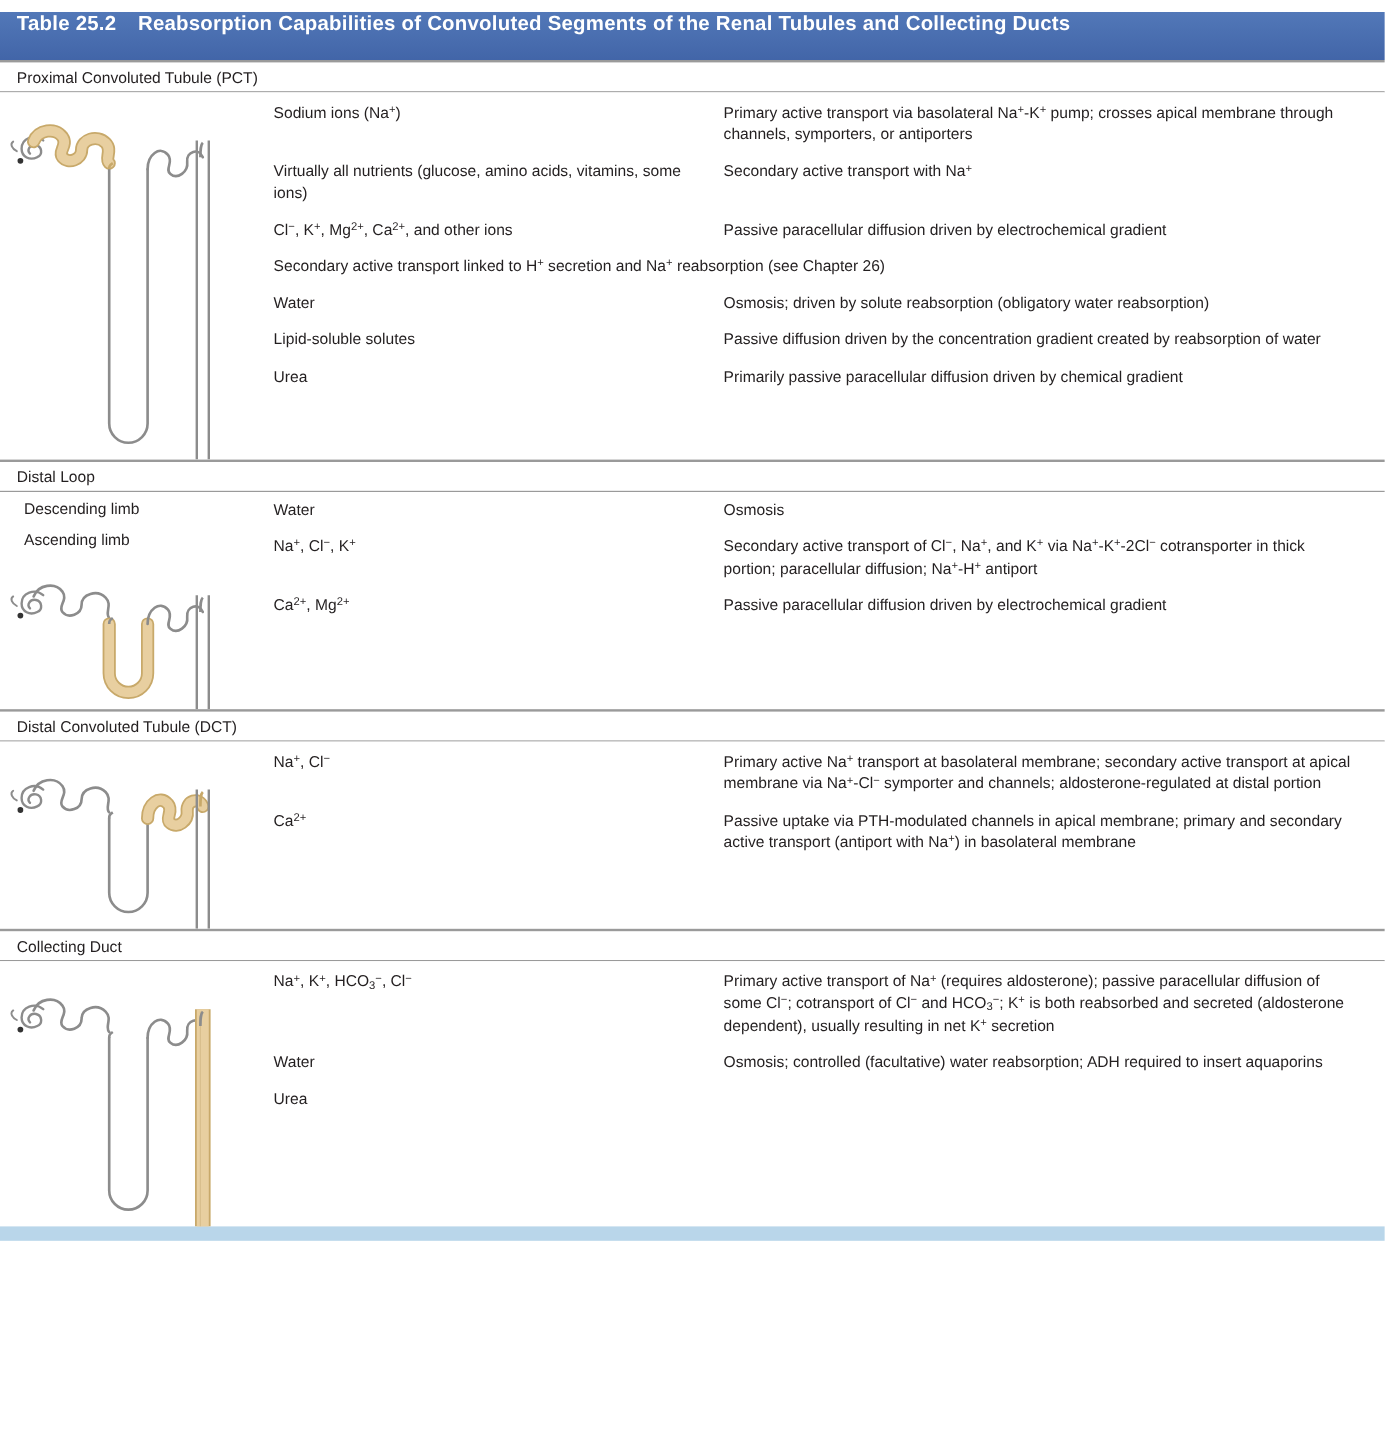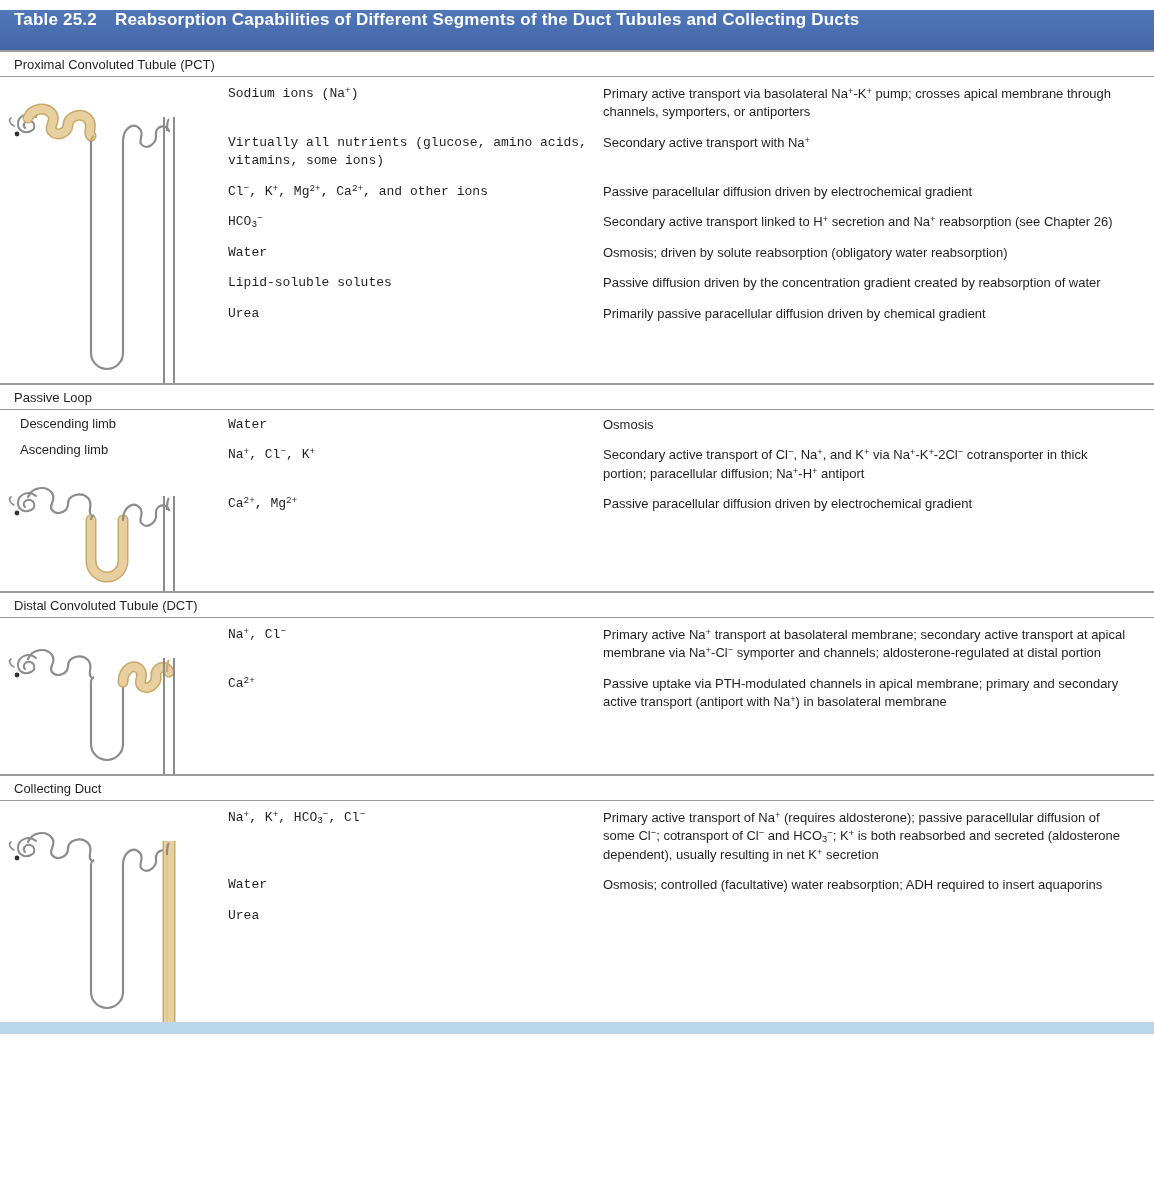--- a/index.html
+++ b/index.html
@@ -106,21 +106,20 @@
     margin-bottom: 12px;
   }
   .datarow:last-child { margin-bottom: 0; }
   .sub {
     width: 375px;
     flex: 0 0 375px;
     padding-left: 8px;
     font-size: 13px;
     line-height: 1.42;
     box-sizing: border-box;
-    font-family: Liberation Mono, monospace;
   }
   .mech {
     flex: 1;
     padding-left: 8px;
     padding-right: 28px;
     font-size: 13px;
     line-height: 1.42;
     box-sizing: border-box;
   }
   .seglabel {
@@ -139,21 +138,21 @@
   sup { font-size: 0.72em; vertical-align: 0.42em; line-height: 0; }
   sub { font-size: 0.72em; vertical-align: -0.22em; line-height: 0; }
 </style>
 </head>
 <body>
 
 <div class="table-wrap">
 
   <div class="title-bar">
     <span class="title-num">Table 25.2</span>
-    <span class="title-text">Reabsorption Capabilities of Different Segments of the Duct Tubules and Collecting Ducts</span>
+    <span class="title-text">Reabsorption Capabilities of Convoluted Segments of the Renal Tubules and Collecting Ducts</span>
   </div>
 
 
   <div id="sections-root">
       <div class="section-head first">
         <span>Proximal Convoluted Tubule (PCT)</span>
       </div>
       <div class="section-body">
         <div class="diagram-cell">
           <svg class="nephron-svg" width="178" height="300" viewBox="0 0 178 300" xmlns="http://www.w3.org/2000/svg">
@@ -177,39 +176,38 @@
           </div>
           <div class="datarow">
             <div class="sub">Virtually all nutrients (glucose, amino acids, vitamins, some ions)</div>
             <div class="mech">Secondary active transport with Na<sup>+</sup></div>
           </div>
           <div class="datarow">
             <div class="sub">Cl<sup>−</sup>, K<sup>+</sup>, Mg<sup>2+</sup>, Ca<sup>2+</sup>, and other ions</div>
             <div class="mech">Passive paracellular diffusion driven by electrochemical gradient</div>
           </div>
           <div class="datarow">
-            <div class="sub">HCO<sub>3</sub><sup>−</sup></div>
             <div class="mech">Secondary active transport linked to H<sup>+</sup> secretion and Na<sup>+</sup> reabsorption (see Chapter 26)</div>
           </div>
           <div class="datarow">
             <div class="sub">Water</div>
             <div class="mech">Osmosis; driven by solute reabsorption (obligatory water reabsorption)</div>
           </div>
           <div class="datarow">
             <div class="sub">Lipid-soluble solutes</div>
             <div class="mech">Passive diffusion driven by the concentration gradient created by reabsorption of water</div>
           </div>
           <div class="datarow">
             <div class="sub">Urea</div>
             <div class="mech">Primarily passive paracellular diffusion driven by chemical gradient</div>
           </div>
         </div>
       </div>
       <div class="section-head">
-        <span>Passive Loop</span>
+        <span>Distal Loop</span>
       </div>
       <div class="section-body">
         <div class="diagram-cell" style="padding-top:0">
           <div class="seglabel" style="height:26px;padding-top:6px">Descending limb</div>
           <div class="seglabel" style="height:26px;padding-top:6px">Ascending limb</div>
           <div class="seglabel" style="height:0px;padding-top:0px"></div>
           <svg class="nephron-svg" width="178" height="129" viewBox="0 0 178 129" xmlns="http://www.w3.org/2000/svg">
             <path d="M30,34 c-7,-6 -18,-2 -18,7 c0,7 7,10 13,7 c5,-2 4,-9 -1,-10 c-5,-1 -8,4 -5,7" fill="none" stroke="#8c8c8c" stroke-width="2" stroke-linecap="round"></path>
             <circle cx="11" cy="51" r="2.4" fill="#333"></circle>
             <path d="M8,43 c-4,-2 -6,-6 -3,-8" fill="none" stroke="#8c8c8c" stroke-width="1.6" stroke-linecap="round"></path>

